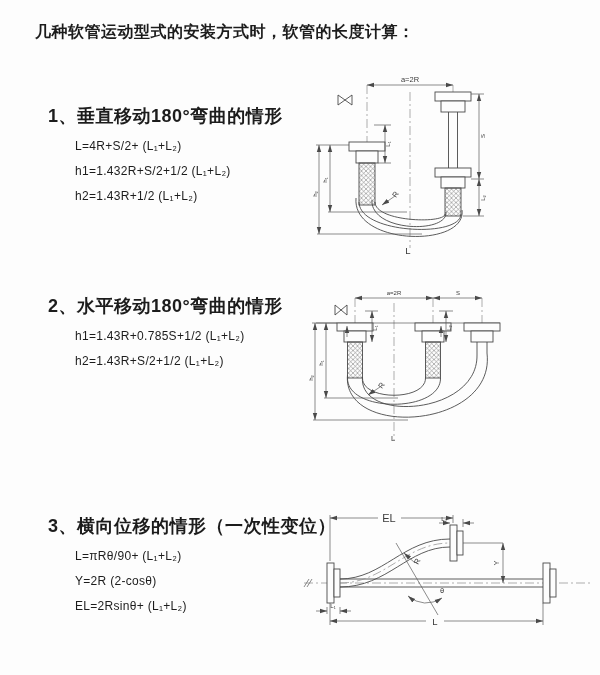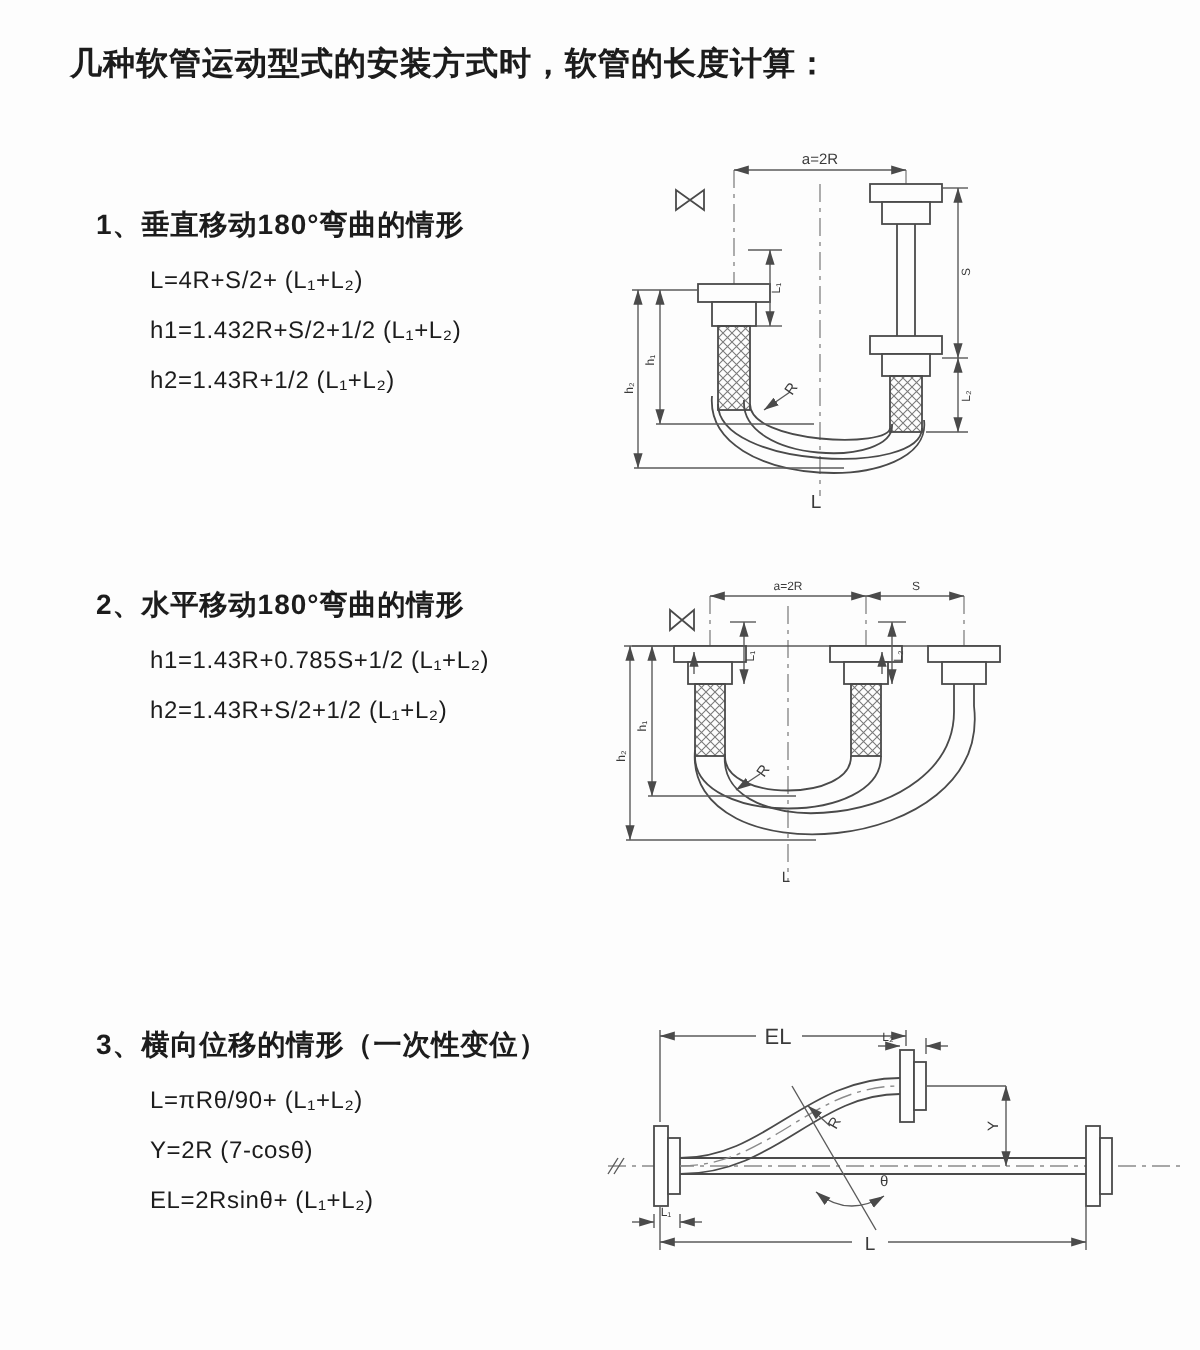--- a/index.html
+++ b/index.html
@@ -6,21 +6,21 @@
   body{
     width:600px;height:675px;position:relative;background:#fdfdfd;
     font-family:"Liberation Sans","DejaVu Sans",sans-serif;color:#1c1c1c;
     overflow:hidden;
   }
   .page-title{
     position:absolute;left:35px;top:22px;font-size:16px;font-weight:bold;
     letter-spacing:.5px;white-space:nowrap;
   }
   .section{position:absolute;left:48px;}
-  .sec-heading{font-size:14px;font-weight:bold;letter-spacing:.5px;white-space:nowrap;}
+  .sec-heading{font-size:18px;font-weight:bold;letter-spacing:.5px;white-space:nowrap;}
   .formula{font-size:12px;font-weight:400;margin-left:27px;margin-top:11px;
     letter-spacing:.3px;white-space:nowrap;}
   .dwg{position:absolute;}
   .dwg text{font-family:"Liberation Sans","DejaVu Sans",sans-serif;fill:#3a3a3a;}
   .ln{stroke:#4a4a4a;stroke-width:0.9;fill:none;}
   .thin{stroke:#5a5a5a;stroke-width:0.7;fill:none;}
   .cl{stroke:#8a8a8a;stroke-width:0.7;fill:none;stroke-dasharray:9 3 2 3;}
   .fl{fill:#fdfdfd;stroke:#4a4a4a;stroke-width:0.9;}
   .dim{stroke:#5a5a5a;stroke-width:0.7;fill:none;}
   .lbl-s{font-size:6px;}
@@ -42,21 +42,21 @@
 
 <div class="section" style="top:294px">
   <div class="sec-heading">2、水平移动180°弯曲的情形</div>
   <div class="formula">h1=1.43R+0.785S+1/2 (L₁+L₂)</div>
   <div class="formula">h2=1.43R+S/2+1/2 (L₁+L₂)</div>
 </div>
 
 <div class="section" style="top:514px">
   <div class="sec-heading">3、横向位移的情形（一次性变位）</div>
   <div class="formula">L=πRθ/90+ (L₁+L₂)</div>
-  <div class="formula">Y=2R (7-cosθ)</div>
+  <div class="formula">Y=2R (2-cosθ)</div>
   <div class="formula">EL=2Rsinθ+ (L₁+L₂)</div>
 </div>
 
 <svg class="dwg" style="left:312px;top:72px" width="285" height="190" viewBox="0 0 285 190">
   <defs>
     <marker id="m1" markerWidth="9" markerHeight="7" refX="7.4" refY="3" orient="auto-start-reverse" markerUnits="userSpaceOnUse">
       <path d="M0,0.7 L7.5,3 L0,5.3 z" fill="#4a4a4a"></path>
     </marker>
     <pattern id="p1" width="4.5" height="4.5" patternUnits="userSpaceOnUse">
       <path d="M0,4.5 L4.5,0 M0,0 L4.5,4.5" stroke="#7a7a7a" stroke-width="0.55"></path>

